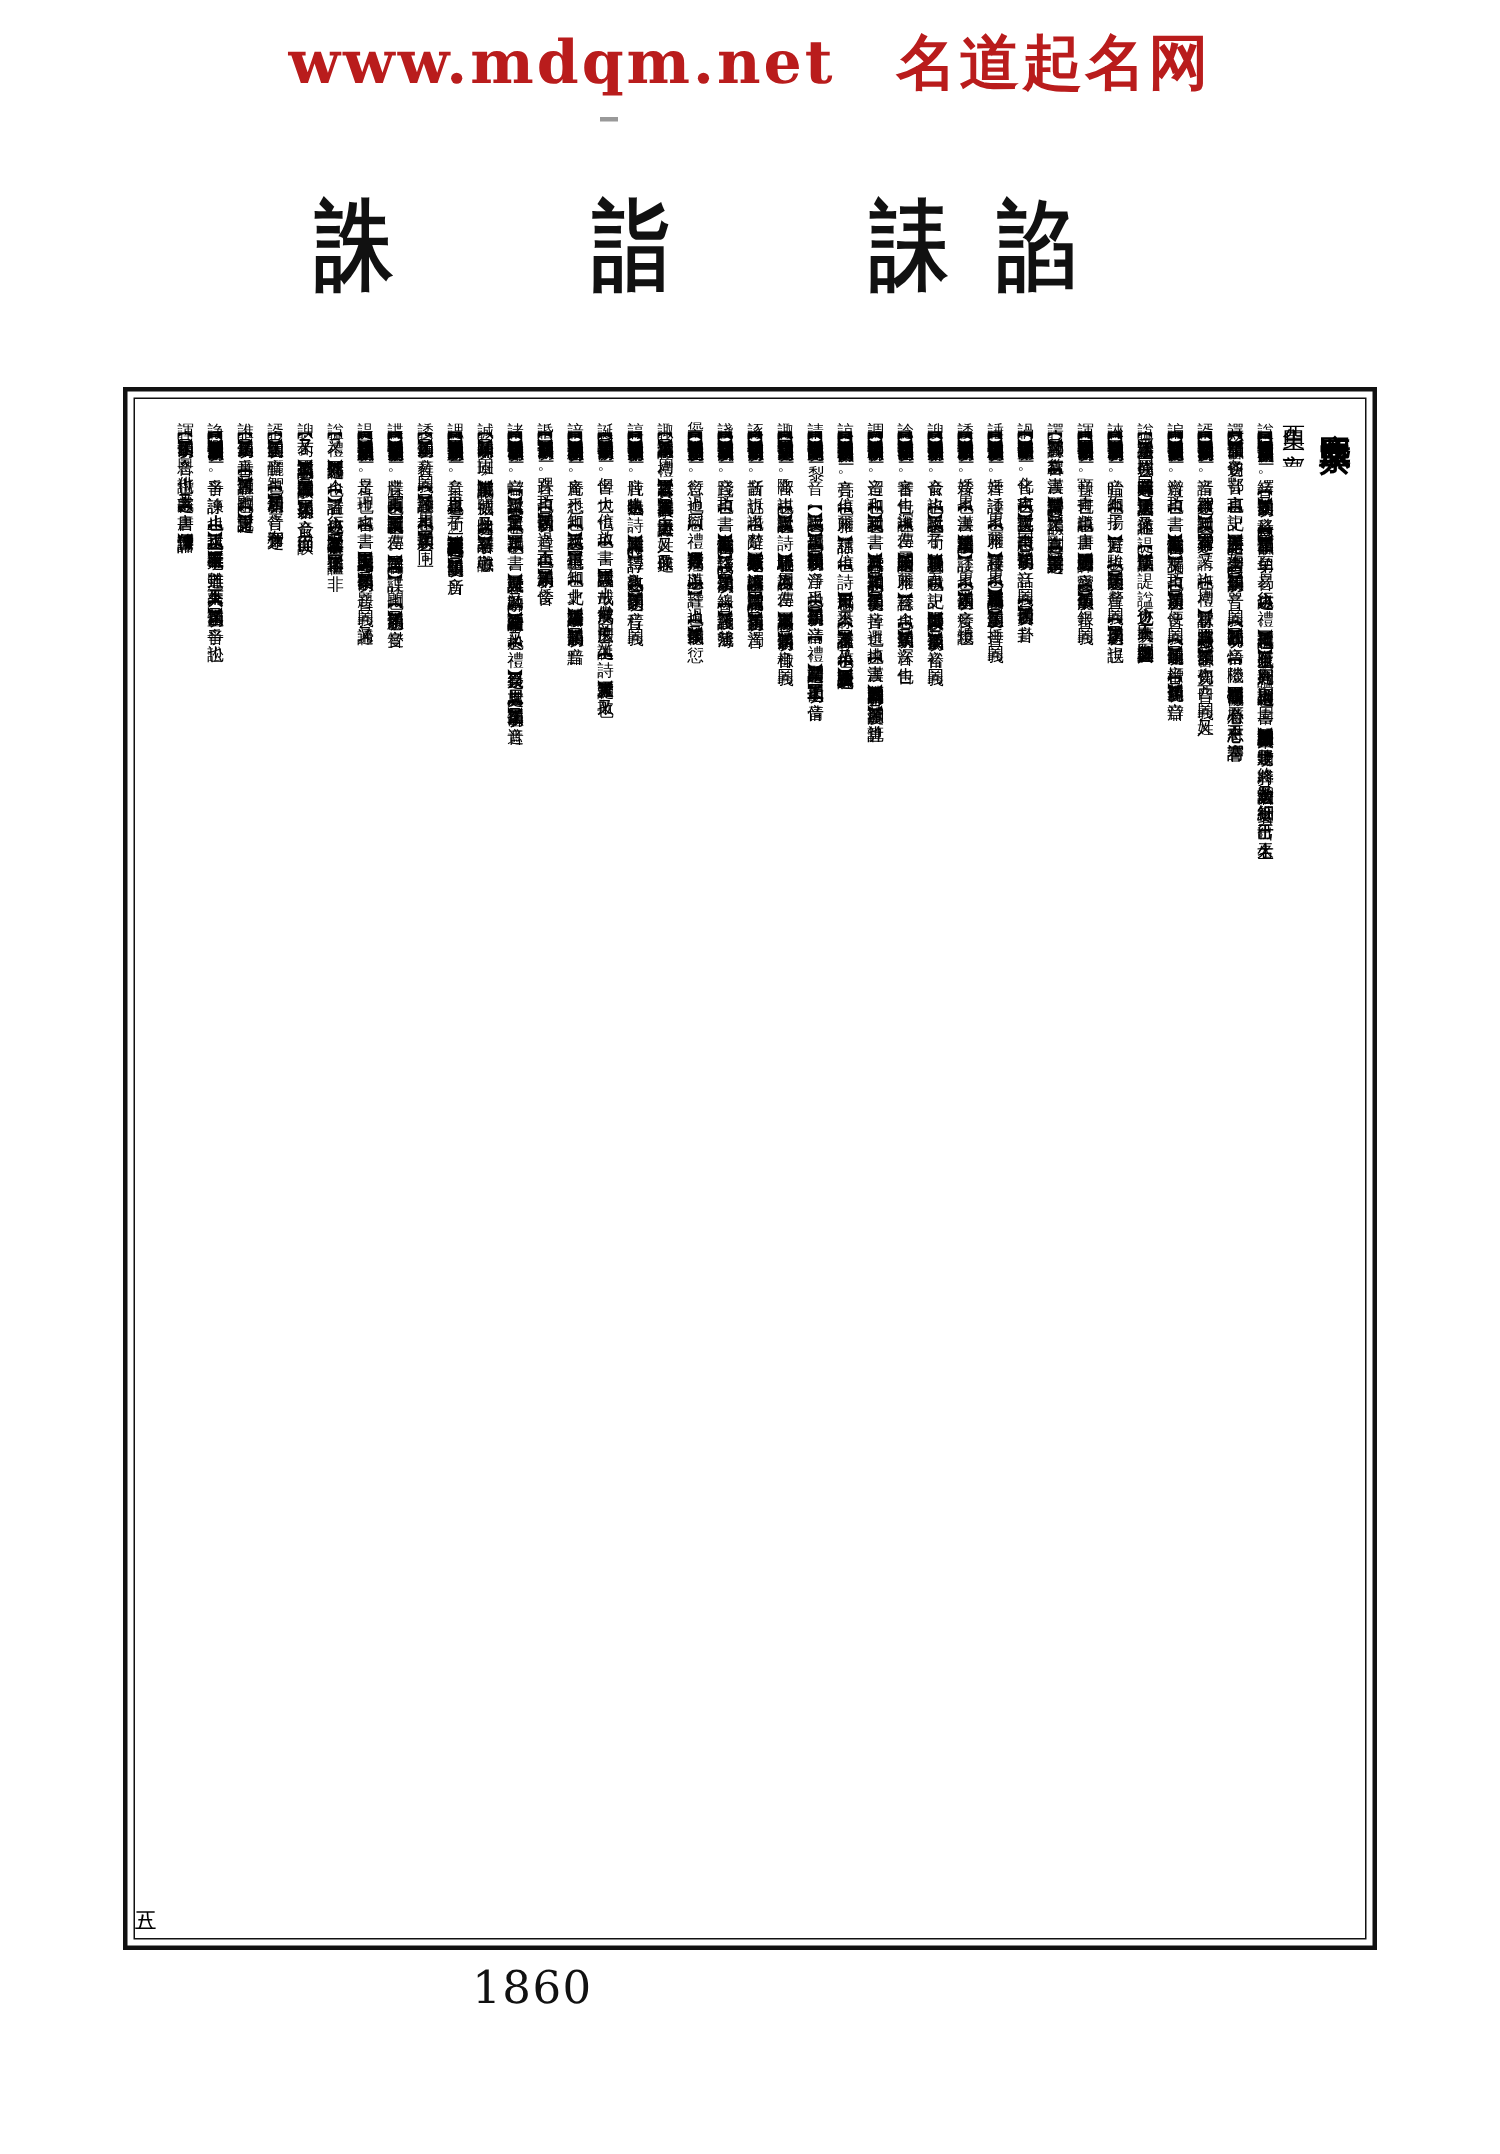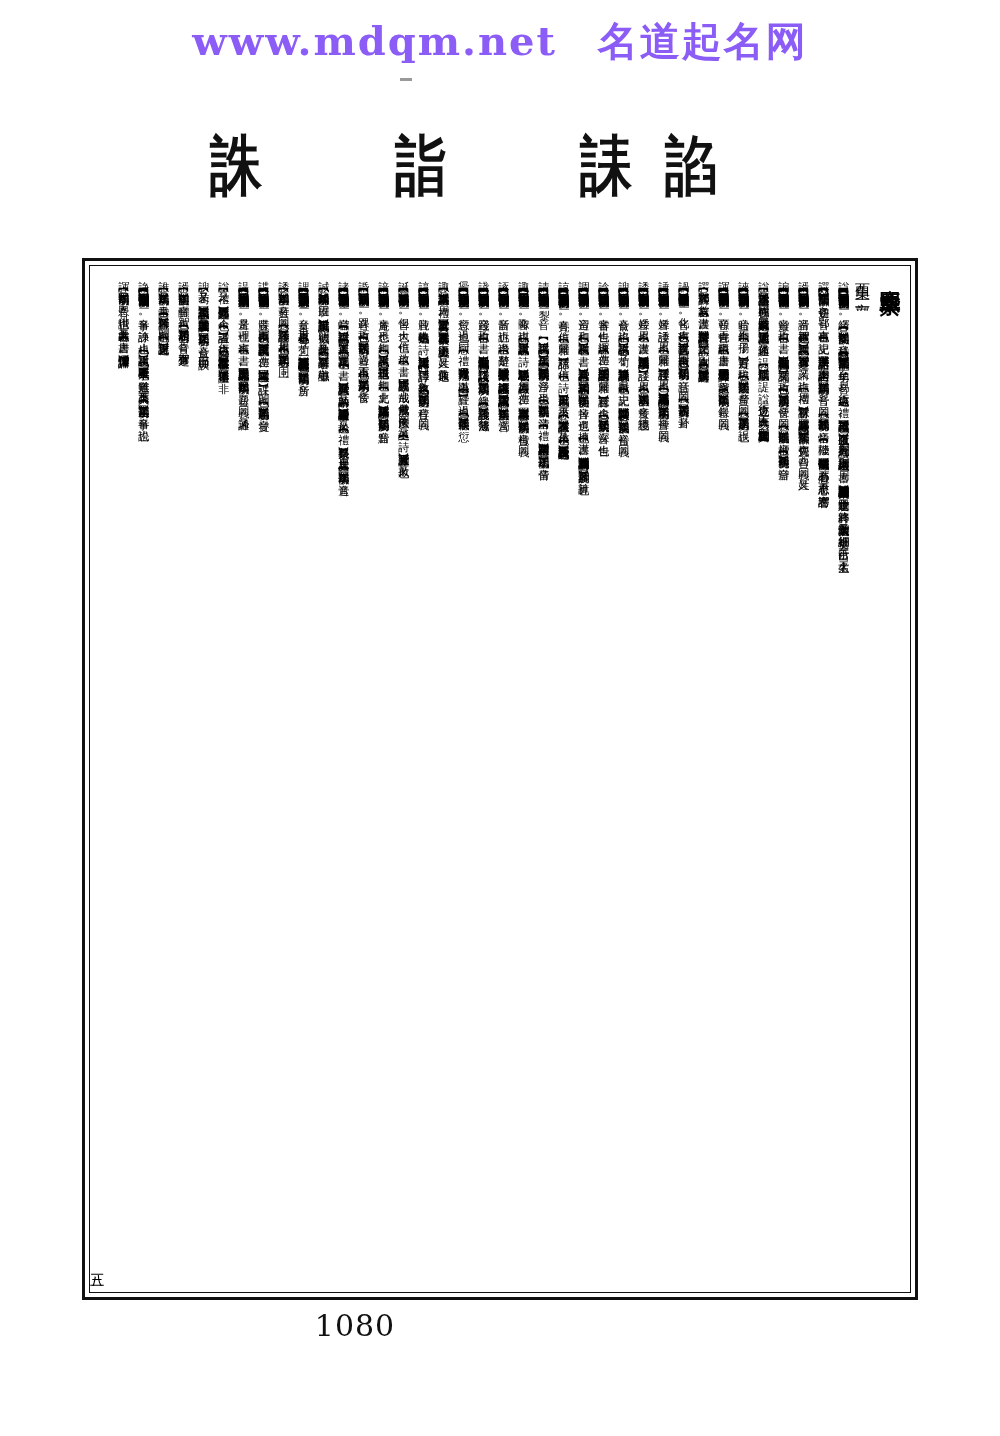--- a/index.html
+++ b/index.html
@@ -14,21 +14,21 @@
     font-family: "DejaVu Sans", sans-serif;
     overflow: hidden;
   }
   
   .watermark {
     position: absolute;
     top: 14px;
     left: 0;
     width: 100%;
     text-align: center;
-    color: #8b5cf6;
+    color: #b91c1c;
     font-size: 40px;
     letter-spacing: 2px;
     white-space: nowrap;
     user-select: none;
   }
   .watermark .wm-url {
     font-family: "DejaVu Serif", serif;
     font-weight: 700;
   }
   .watermark .wm-cn {
@@ -220,14 +220,14 @@
       <div class="col col-text">誰　又【集韻】是爲切，音垂。又【韻會】誰何，問辭也。【史記】誰何之言。</div>
       <div class="col col-text">諍　【唐韻】側迸切【集韻】【韻會】側進切，𠀤音爭。諫諍，止也。【說文】止也。【孝經】天子有爭臣七人，雖無道，不失其天下。又【集韻】甾莖切，音爭。訟也。</div>
       <div class="col col-text">諢　又【集韻】胡困切，音慁。俳諧也。又戲弄之言。【唐書·優諢傳】俳優諢語。</div>
 
       <div class="col col-pub">三八　同文書局原版</div>
     </div>
   </div>
 </div>
 
 <div class="folio">
-  <span>1080</span>
+  <span>1860</span>
 </div>
 
 </body></html>

